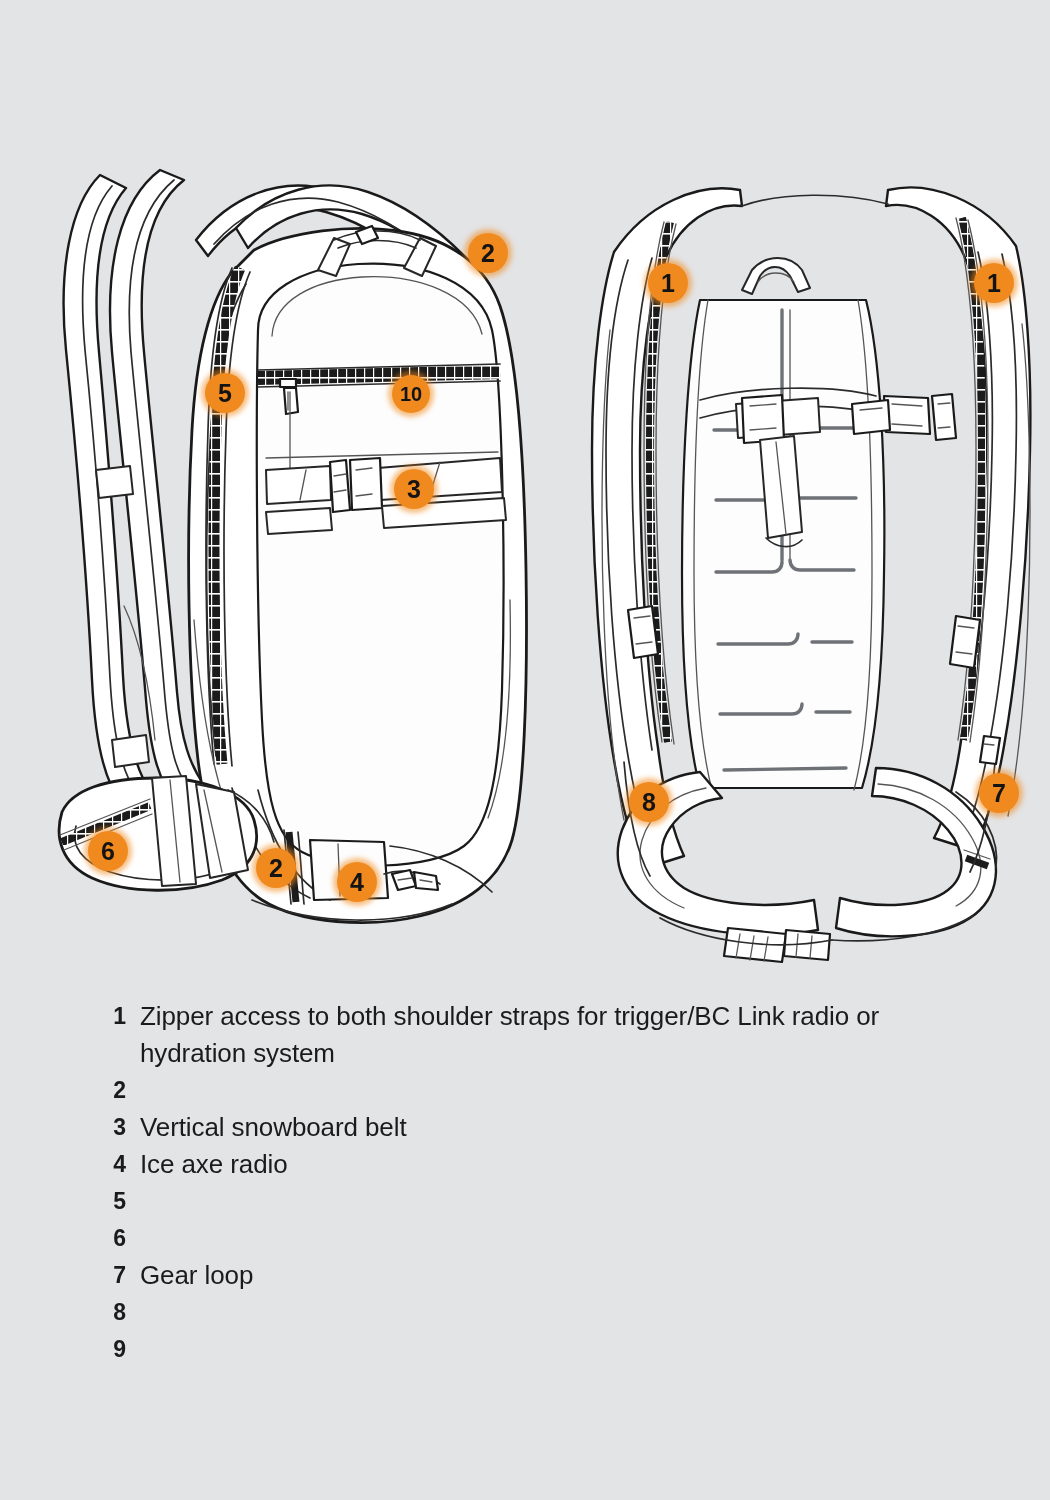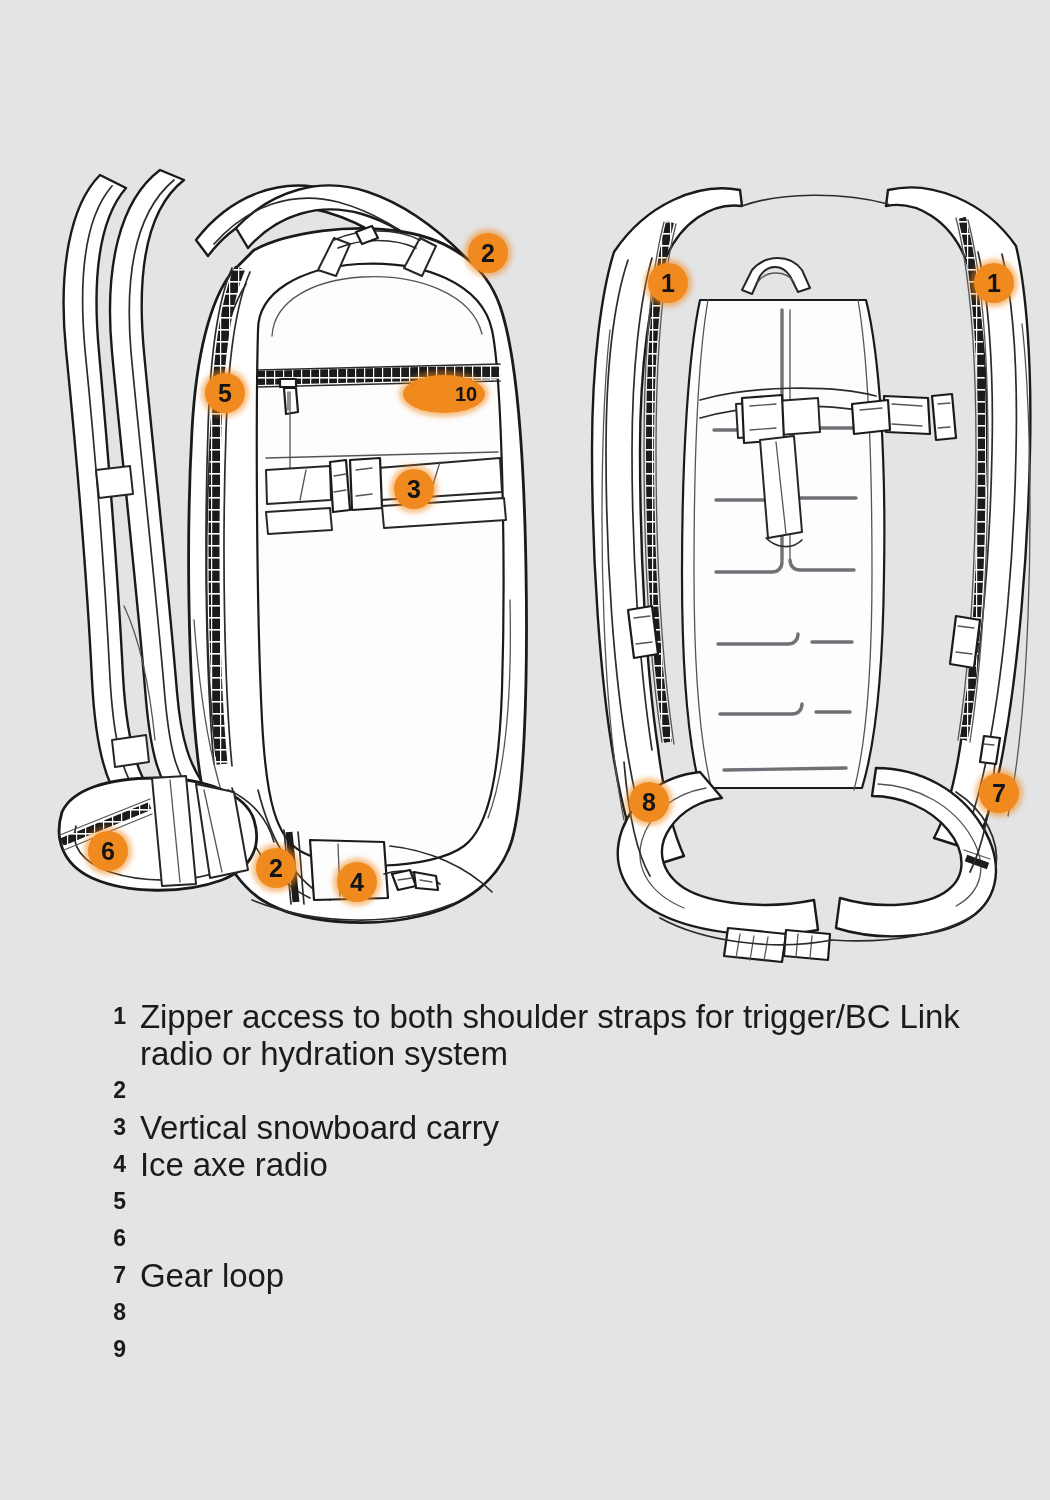--- a/index.html
+++ b/index.html
@@ -76,21 +76,21 @@
     text-align: right;
     padding-right: 14px;
     box-sizing: border-box;
     font-weight: bold;
     font-size: 23px;
     line-height: 37px;
     color: #1b1b1b;
     margin-left: 96px;
   }
   .legend-text {
-    font-size: 33px;
+    font-size: 26px;
     line-height: 37px;
     color: #1b1b1b;
     letter-spacing: -0.1px;
     max-width: 830px;
   }
 </style>
 </head>
 <body>
 
 <div id="page">
@@ -421,21 +421,21 @@
         <path class="buckle" d="M984,736 L1000,738 L996,764 L980,762 Z"></path>
         <path class="ln-hair" d="M984,744 L994,745"></path>
       </g>
 
     </svg>
 
     <div class="badge sz-lg" style="left:468px; top:233px;">2</div>
 
     <div class="badge sz-lg" style="left:205px; top:373px;">5</div>
 
-    <div class="badge sz-sm" style="left:403px; top:375px;padding-left:44px;">10</div>
+    <div class="badge sz-sm" style="left:392px; top:375px;">10</div>
 
     <div class="badge sz-lg" style="left:394px; top:469px;">3</div>
 
     <div class="badge sz-lg" style="left:88px; top:831px;">6</div>
 
     <div class="badge sz-lg" style="left:256px; top:848px;">2</div>
 
     <div class="badge sz-lg" style="left:337px; top:862px;">4</div>
 
     <div class="badge sz-lg" style="left:648px; top:263px;">1</div>
@@ -453,21 +453,21 @@
       <div class="legend-num">1</div>
       <div class="legend-text">Zipper access to both shoulder straps for trigger/BC Link radio or hydration system</div>
     </div>
 
     <div class="legend-row">
       <div class="legend-num">2</div>
     </div>
 
     <div class="legend-row">
       <div class="legend-num">3</div>
-      <div class="legend-text">Vertical snowboard carry</div>
+      <div class="legend-text">Vertical snowboard belt</div>
     </div>
 
     <div class="legend-row">
       <div class="legend-num">4</div>
       <div class="legend-text">Ice axe radio</div>
     </div>
 
     <div class="legend-row">
       <div class="legend-num">5</div>
     </div>

